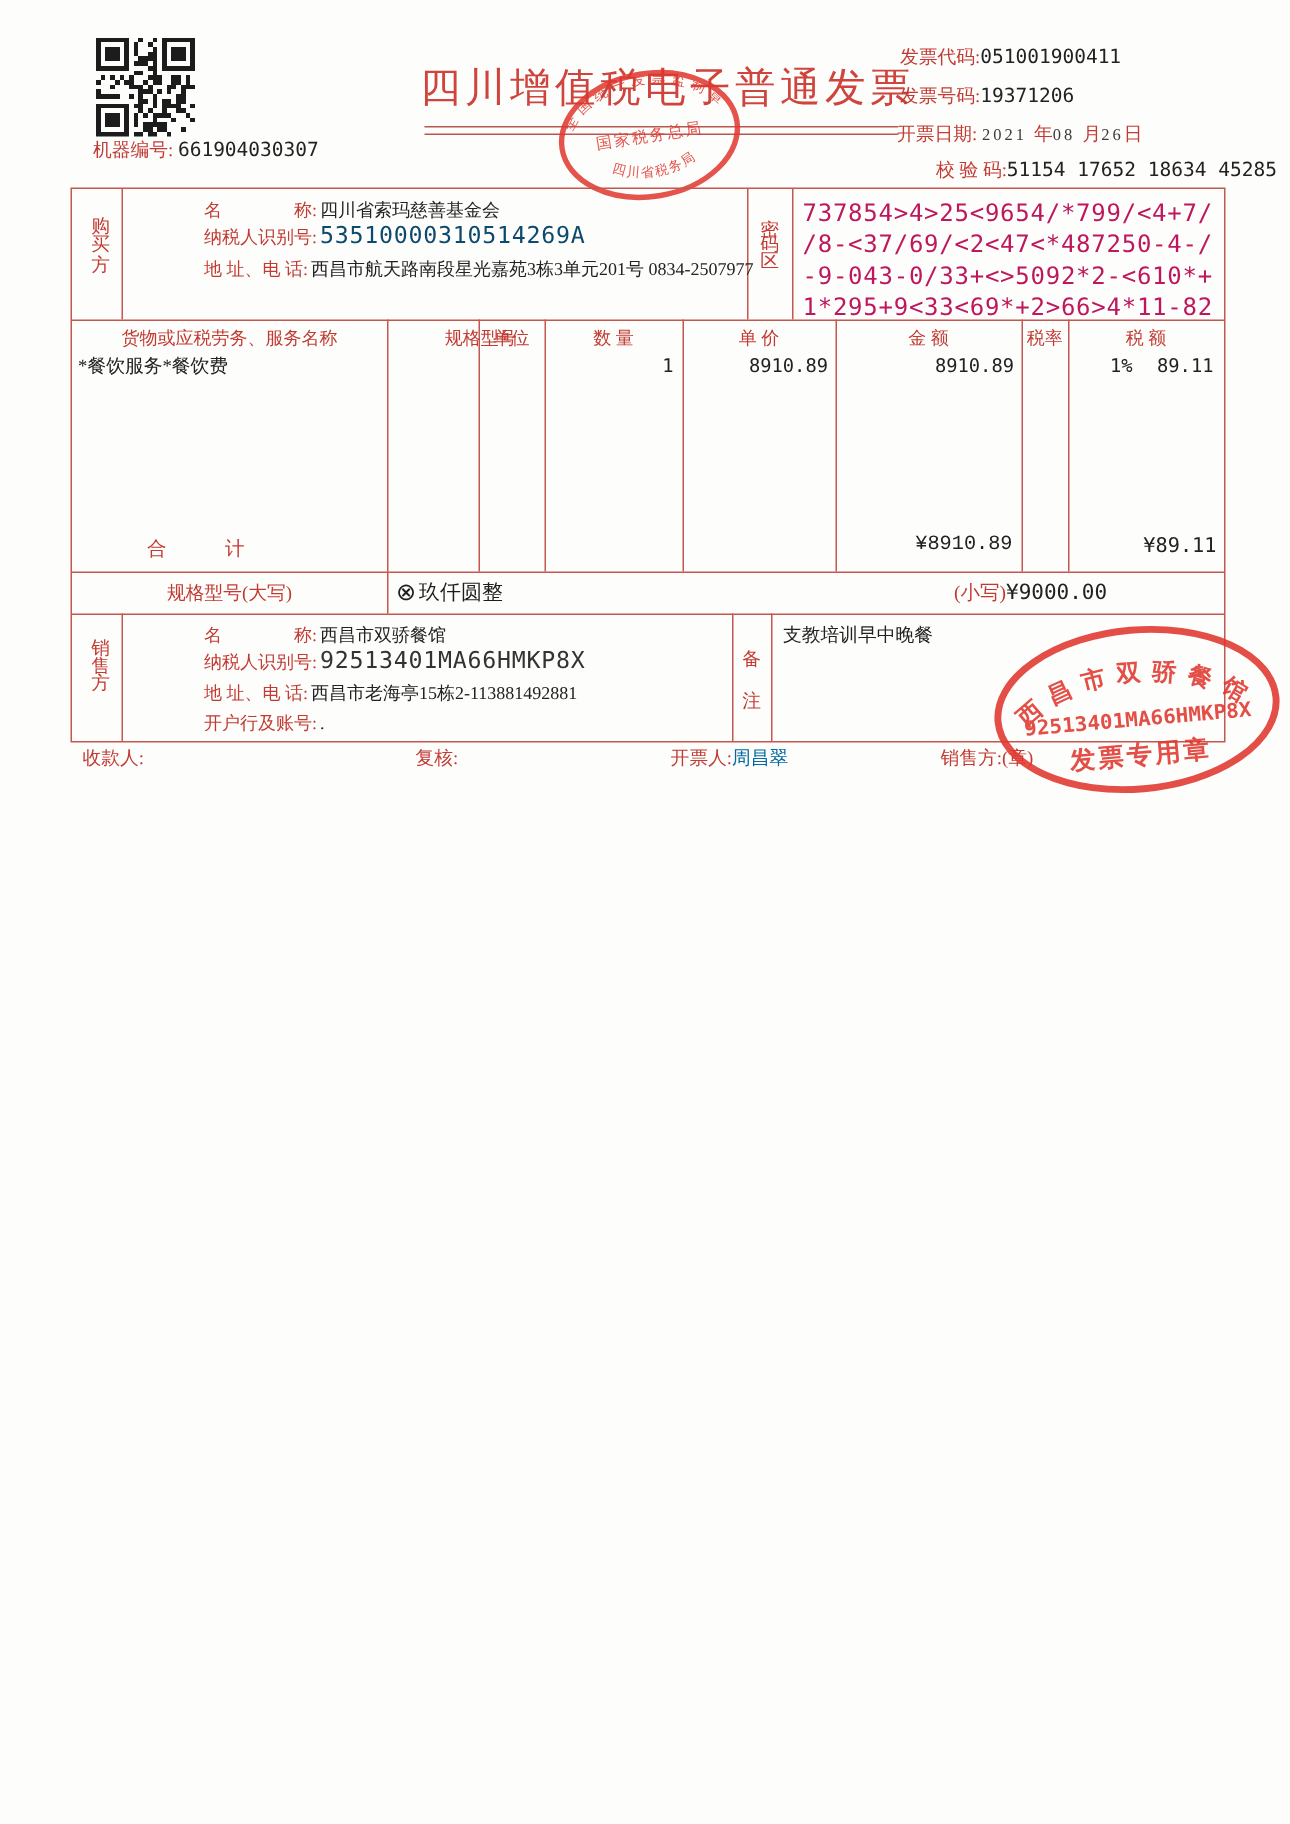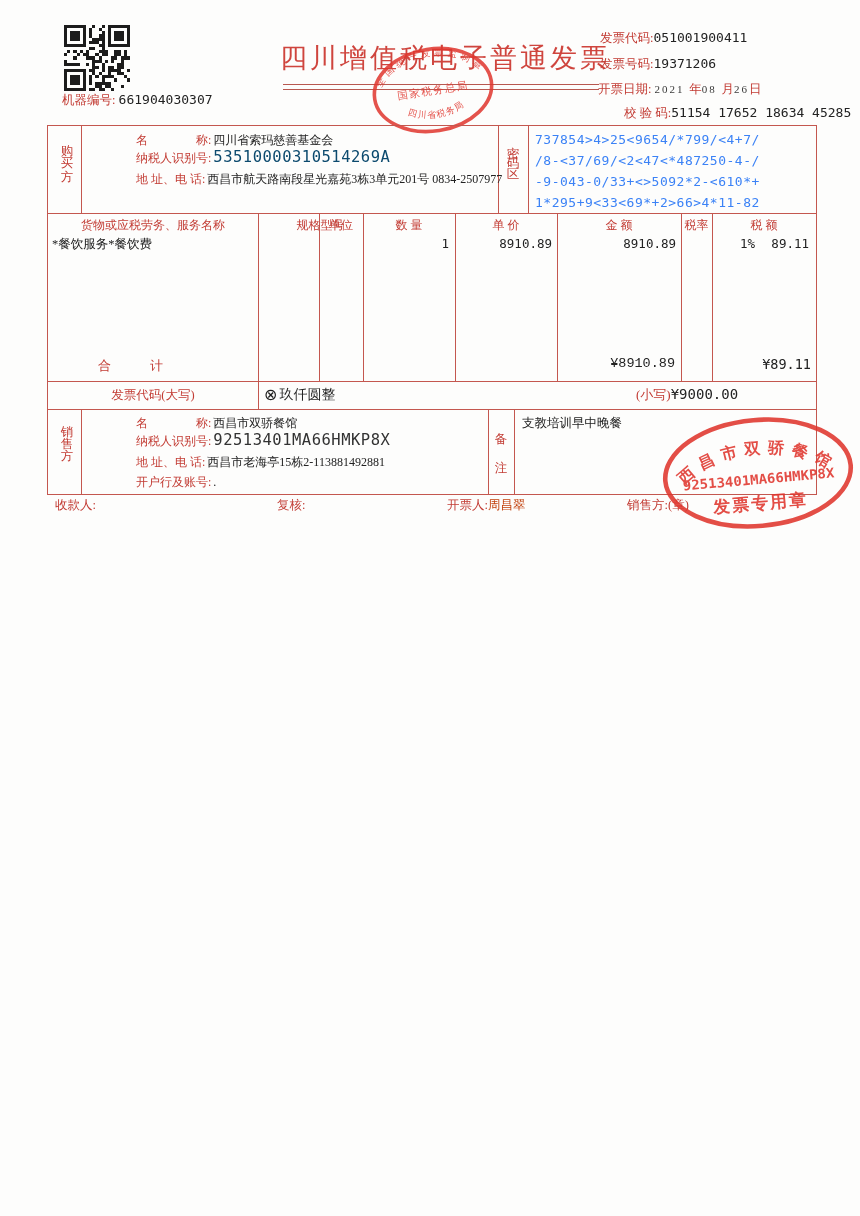--- a/index.html
+++ b/index.html
@@ -67,21 +67,21 @@
   .party-line .lab { color:#c23b33; }
   .party-line .val { color:#222; margin-left:2px; }
   .by-name { left:88px; top:6px; }
   .by-tax  { left:88px; top:22px; }
   .by-tax .val { font-family:"DejaVu Sans Mono", monospace; font-size:15.5px; letter-spacing:.5px; color:#0c4a6e; }
   .by-addr { left:88px; top:45px; }
   .by-bank { left:88px; top:65px; }
   .by-bank .val { font-size:11.5px; }
 
   .pwd-line { position:absolute; left:487px; font-family:"DejaVu Sans Mono", monospace;
-    font-size:13px; letter-spacing:.5px; color:#3b82f6; }
+    font-size:16px; letter-spacing:.5px; color:#be185d; }
   .pw0 { top:6px; } .pw1 { top:27px; } .pw2 { top:48px; } .pw3 { top:69px; }
 
   .th { position:absolute; top:91px; font-size:12px; color:#c23b33; text-align:center; }
   .th0 { left:0;   width:210px; }
   .th1 { left:210px; width:61px;padding-left:32px; }
   .th2 { left:271px; width:44px; }
   .th3 { left:315px; width:92px; }
   .th4 { left:407px; width:102px; }
   .th5 { left:509px; width:124px; }
   .th6 { left:633px; width:31px; }
@@ -117,21 +117,21 @@
   .se-bank { left:88px; top:348px; }
 
   .remark-text { position:absolute; left:474px; top:289px; font-size:12.5px; color:#222; }
 
   
   .foot { top:497px; font-size:12.5px; }
   .f-payee  { left:55px; }
   .f-review { left:277px; }
   .f-drawer { left:447px; }
   .f-seller { left:627px; }
-  .f-drawer .val { color:#c2410c; }
+  .f-drawer .val { color:#0369a1; }
 </style>
 </head>
 <body>
 
 <div class="sheet">
 
   <svg class="abs" id="qr" style="left:64px; top:25px;" width="66" height="66" viewBox="0 0 21 21" shape-rendering="crispEdges">
       <rect x="9" y="0" width="1" height="1" fill="#1c1c1c"></rect>
       <rect x="12" y="0" width="1" height="1" fill="#1c1c1c"></rect>
       <rect x="8" y="1" width="1" height="1" fill="#1c1c1c"></rect>
@@ -345,21 +345,21 @@
     <div class="td num td-qty">1</div>
     <div class="td num td-price">8910.89</div>
     <div class="td num td-amount">8910.89</div>
     <div class="td num td-rate">1%</div>
     <div class="td num td-tax">89.11</div>
 
     <div class="total-label">合　　　计</div>
     <div class="total-amount">¥8910.89</div>
     <div class="total-tax">¥89.11</div>
 
-    <div class="sum-label">发票代码(大写)</div>
+    <div class="sum-label">规格型号(大写)</div>
     <div class="sum-cn">
       <span class="sym">⊗</span><span>玖仟圆整</span>
     </div>
     <div class="sum-small">
       <span class="lab">(小写)</span><span class="val">¥9000.00</span>
     </div>
 
     <div class="vlabel v-seller">销售方</div>
     <div class="party-line se-name">
       <span class="lab">名　　　　称:</span><span class="val">西昌市双骄餐馆</span>

